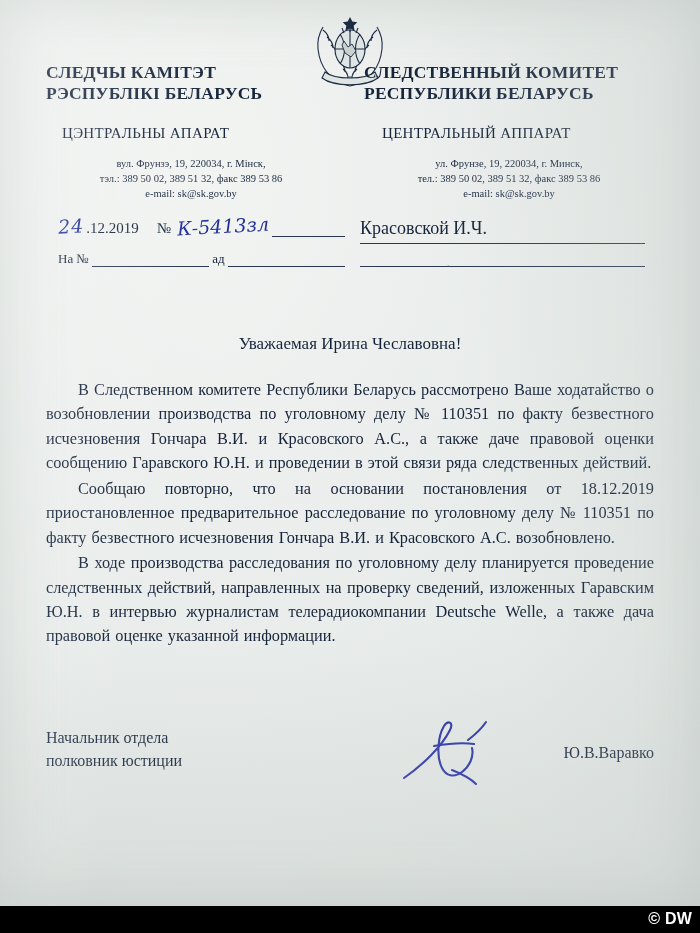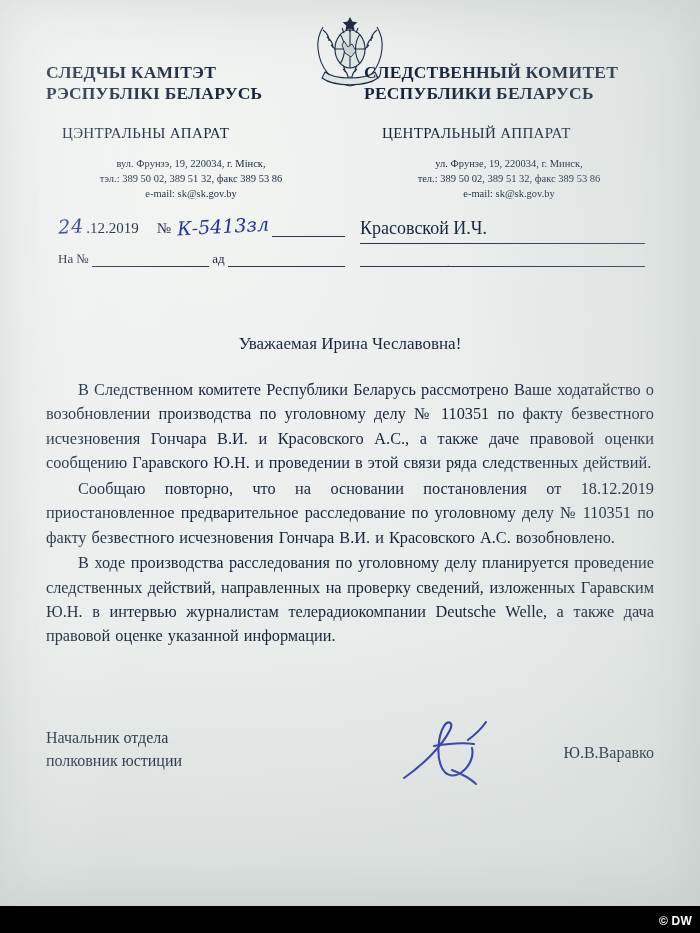--- a/index.html
+++ b/index.html
@@ -219,21 +219,21 @@
     height: 76px;
   }
 
   
   .credit {
     position: absolute;
     right: 8px;
     bottom: 5px;
     color: #ffffff;
     font-family: "Liberation Sans", sans-serif;
-    font-size: 12px;
+    font-size: 16px;
     font-weight: bold;
     letter-spacing: 0.2px;
   }
   .footerbar {
     position: absolute;
     left: 0;
     bottom: 0;
     width: 700px;
     height: 27px;
     background: #000;

